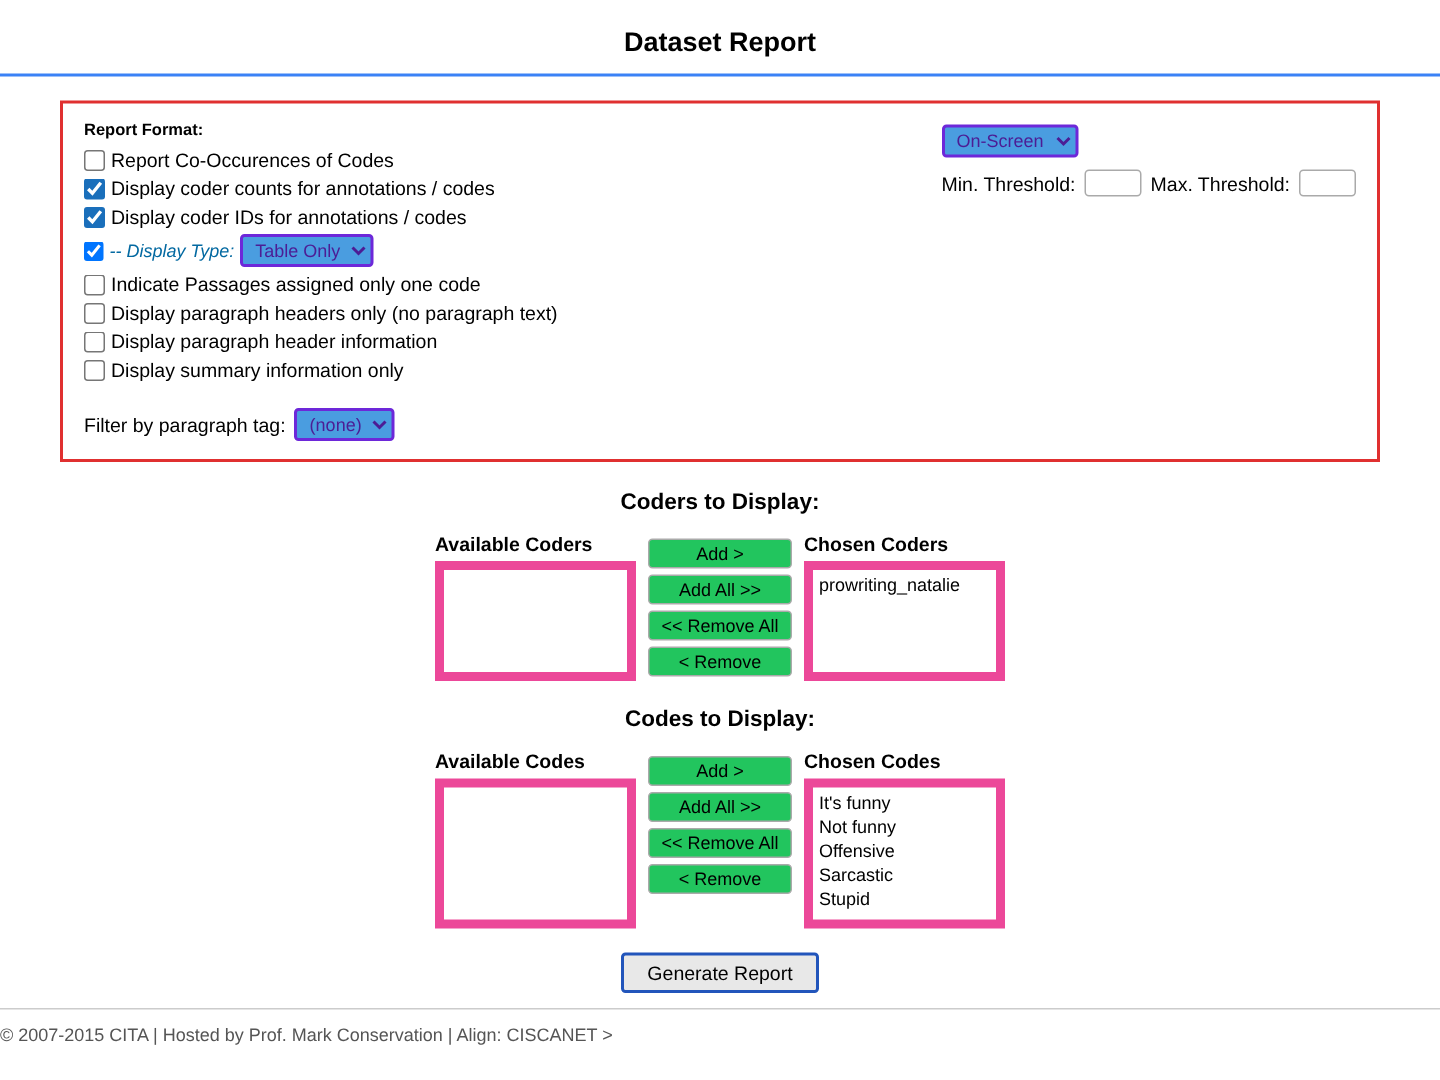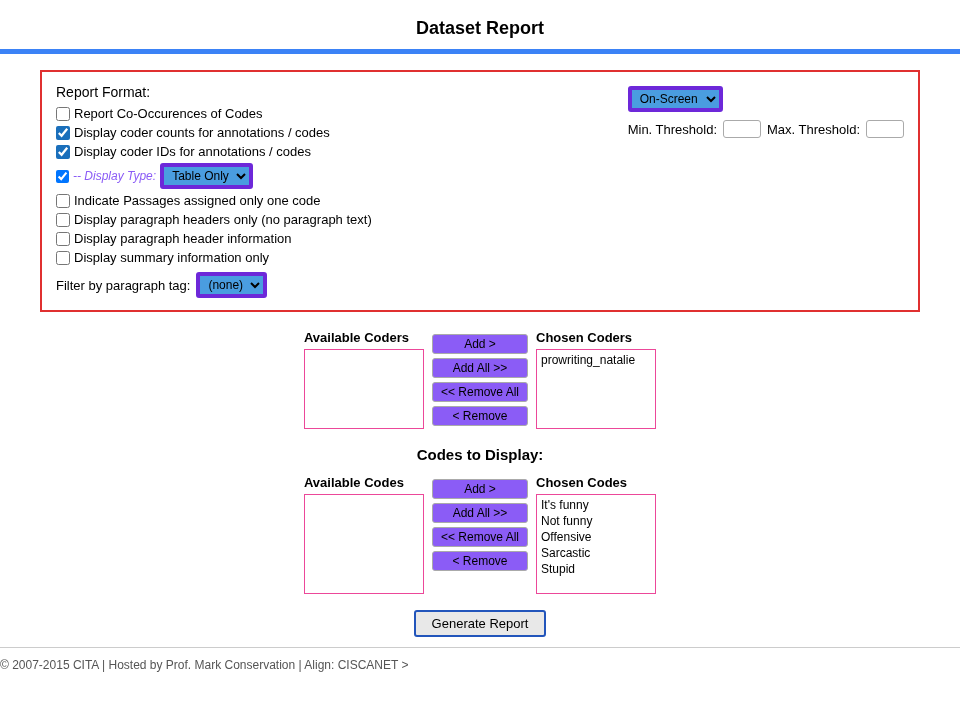--- a/index.html
+++ b/index.html
@@ -10,21 +10,21 @@
       color: #000;
       width: 960px;
       min-height: 720px;
     }
 
     .page-title {
       text-align: center;
       font-size: 18px;
       font-weight: bold;
       padding: 18px 0 10px 0;
-      border-bottom: 5px solid #3b82f6;
+      border-bottom: 2px solid #3b82f6;
       margin-bottom: 16px;
     }
 
     .main-content {
       padding: 0 40px;
     }
 
     
     .report-format-box {
       border: 2px solid #e03030;
@@ -41,23 +41,23 @@
 
     .report-format-right {
       display: flex;
       flex-direction: column;
       align-items: flex-start;
       min-width: 240px;
       padding-top: 2px;
     }
 
     .report-format-label {
-      font-weight: normal;
+      font-weight: bold;
       margin-bottom: 6px;
-      font-size: 14px;
+      font-size: 11px;
     }
 
     .checkbox-row {
       display: flex;
       align-items: center;
       margin-bottom: 4px;
       gap: 4px;
       font-size: 13px;
     }
 
@@ -70,21 +70,21 @@
 
     .display-type-row {
       display: flex;
       align-items: center;
       gap: 4px;
       font-size: 13px;
       margin-bottom: 4px;
     }
 
     .display-type-label {
-      color: #8b5cf6;
+      color: #0369a1;
       font-style: italic;
       font-size: 12px;
     }
 
     .on-screen-row {
       display: flex;
       align-items: center;
       gap: 6px;
       margin-bottom: 8px;
     }
@@ -95,84 +95,84 @@
       gap: 6px;
       font-size: 13px;
     }
 
     .threshold-label {
       font-weight: normal;
     }
 
     select.select-blue {
       background: #4a9de0;
-      color: #000000;
-      border: 4px solid #6d28d9;
+      color: #4c1d95;
+      border: 2px solid #6d28d9;
       border-radius: 3px;
       padding: 1px 4px;
       font-size: 12px;
       cursor: pointer;
     }
 
     input.threshold-input {
       width: 38px;
       border: 1px solid #aaa;
       border-radius: 3px;
       padding: 1px 3px;
       font-size: 12px;
     }
 
     .filter-row {
       display: flex;
       align-items: center;
       gap: 6px;
-      margin-top: 7px;
+      margin-top: 18px;
     }
 
     
     .section-title {
       text-align: center;
       font-size: 15px;
       font-weight: bold;
       margin: 10px 0 12px 0;
     }
 
     
     .transfer-section {
       display: flex;
       justify-content: center;
       align-items: flex-start;
       gap: 0;
       margin-bottom: 16px;
     }
 
     .transfer-list-box {
-      width: 120px;
+      width: 134px;
       height: 80px;
-      border: 1px solid #ec4899;
+      border: 6px solid #ec4899;
       background: #fff;
       overflow-y: auto;
       font-size: 12px;
       padding: 2px;
     }
 
     .transfer-list-box.tall {
       height: 100px;
     }
 
     .transfer-buttons {
       display: flex;
       flex-direction: column;
       gap: 4px;
       padding: 4px 8px;
       justify-content: center;
     }
 
     .transfer-btn {
-      background: #8b5cf6;
+      background: #22c55e;
       border: 1px solid #aaa;
       border-radius: 3px;
       padding: 2px 8px;
       font-size: 12px;
       cursor: pointer;
       white-space: nowrap;
       text-align: center;
     }
 
     .list-label {
@@ -289,20 +289,21 @@
       </div>
       <div class="threshold-row">
         <span class="threshold-label">Min. Threshold:</span>
         <input type="number" class="threshold-input" value="" style="">
         <span class="threshold-label">Max. Threshold:</span>
         <input type="number" class="threshold-input" value="" style="">
       </div>
     </div>
   </div>
 
+  <div class="section-title">Coders to Display:</div>
 
   <div class="transfer-section">
     <div class="list-col">
       <div class="list-label">Available Coders</div>
       <div class="transfer-list-box"></div>
     </div>
     <div class="transfer-buttons">
       <button class="transfer-btn">Add &gt;</button>
       <button class="transfer-btn">Add All &gt;&gt;</button>
       <button class="transfer-btn">&lt;&lt; Remove All</button>

